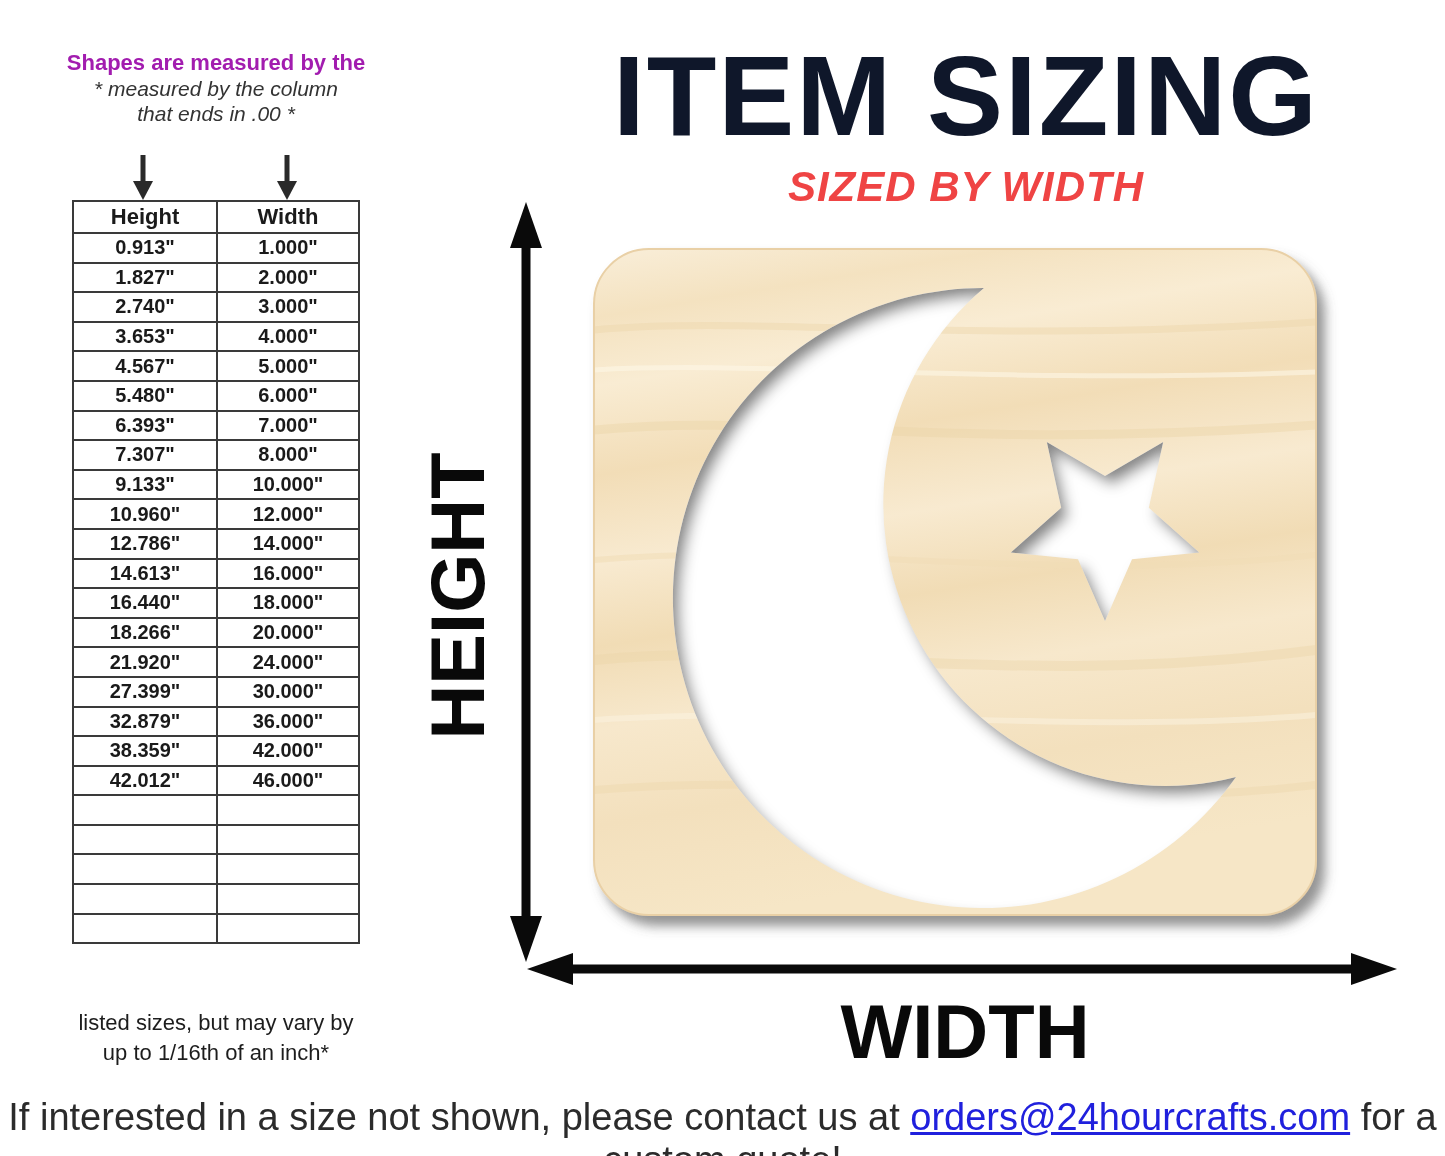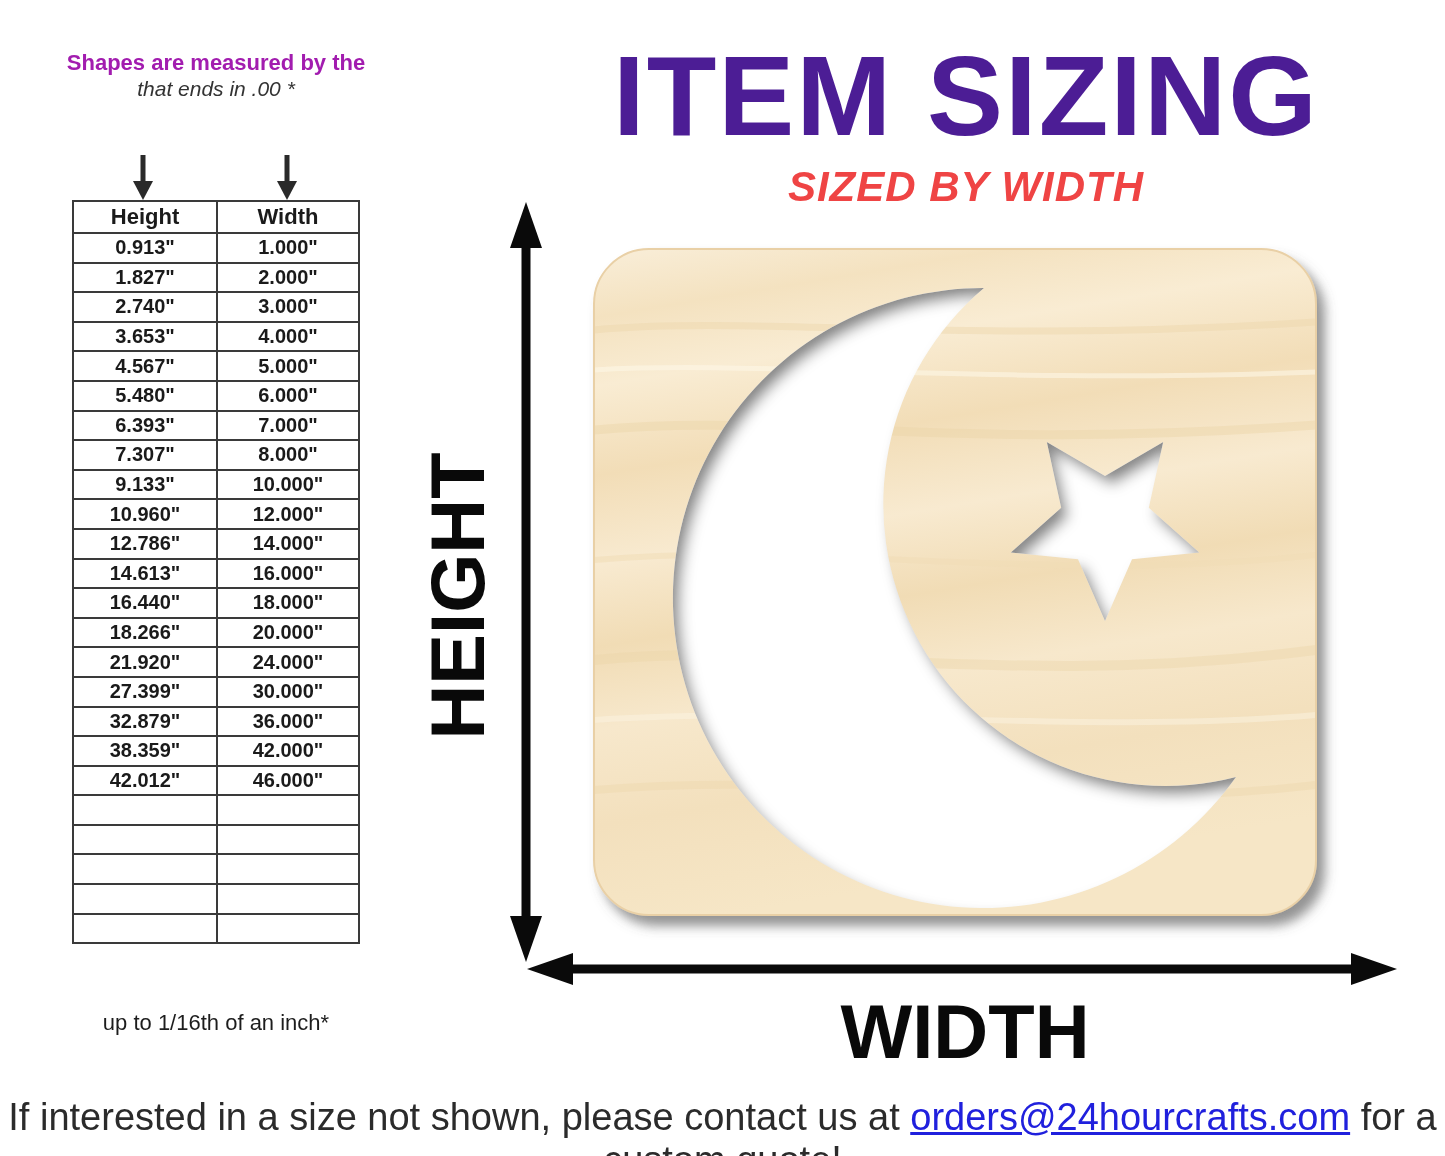--- a/index.html
+++ b/index.html
@@ -22,41 +22,42 @@
   }
   .size-table th{font-size:22px;height:30px;}
   .size-table td{font-size:20px;height:27.6px;}
   .size-table td:first-child,.size-table th:first-child{width:142px;}
 
   .footnote{left:26px;top:1008px;width:380px;text-align:center;
     font-size:22px;line-height:30px;color:#1d1d1d;}
 
   
   .main-title{left:563px;top:36px;width:806px;text-align:center;
-    font-size:114px;font-weight:bold;letter-spacing:2px;line-height:120px;color:#4c1d95;
+    font-size:114px;font-weight:bold;letter-spacing:2px;line-height:120px;color:#0f172a;
     white-space:nowrap;}
   .sub-title{left:563px;top:163px;width:806px;text-align:center;
     font-size:42px;font-weight:bold;font-style:italic;letter-spacing:1px;color:#ef4444;}
 
   
   .height-label{left:298px;top:556px;width:320px;height:80px;text-align:center;
     font-size:76px;font-weight:bold;line-height:80px;color:#090909;
     transform:rotate(-90deg);}
   .width-label{left:665px;top:992px;width:600px;text-align:center;
     font-size:76px;font-weight:bold;line-height:80px;color:#090909;}
 
   
   .footer{left:0;top:1096px;width:1445px;text-align:center;font-size:38px;color:#2b2b2b;}
   .footer a{color:#2020dd;text-decoration:underline;}
 </style>
 </head>
 <body>
 
 <div class="abs panel-head">
   <div class="bold-line">Shapes are measured by the</div>
+  <div class="italic-line">* measured by the column</div>
   <div class="italic-line">that ends in .00 *</div>
 </div>
 
 <svg class="abs" style="left:130px;top:153px;" width="26" height="48" viewBox="0 0 26 48">
   <line x1="13" y1="2" x2="13" y2="30" stroke="#2a2a2a" stroke-width="5"></line>
   <polygon points="13,47 3,28 23,28" fill="#2a2a2a"></polygon>
 </svg>
 <svg class="abs" style="left:274px;top:153px;" width="26" height="48" viewBox="0 0 26 48">
   <line x1="13" y1="2" x2="13" y2="30" stroke="#2a2a2a" stroke-width="5"></line>
   <polygon points="13,47 3,28 23,28" fill="#2a2a2a"></polygon>
@@ -163,20 +164,21 @@
         <td></td>
       </tr>
       <tr>
         <td></td>
         <td></td>
       </tr>
     </tbody>
 </table>
 
 <div class="abs footnote">
+  <div>listed sizes, but may vary by</div>
   <div>up to 1/16th of an inch*</div>
 </div>
 
 <div class="abs main-title">ITEM SIZING</div>
 <div class="abs sub-title">SIZED BY WIDTH</div>
 
 <svg class="abs" style="left:505px;top:198px;" width="42" height="770" viewBox="505 198 42 770">
   <line x1="526" y1="240" x2="526" y2="920" stroke="#0a0a0a" stroke-width="9"></line>
   <polygon points="526,202 510,248 542,248" fill="#0a0a0a"></polygon>
   <polygon points="526,962 510,916 542,916" fill="#0a0a0a"></polygon>

